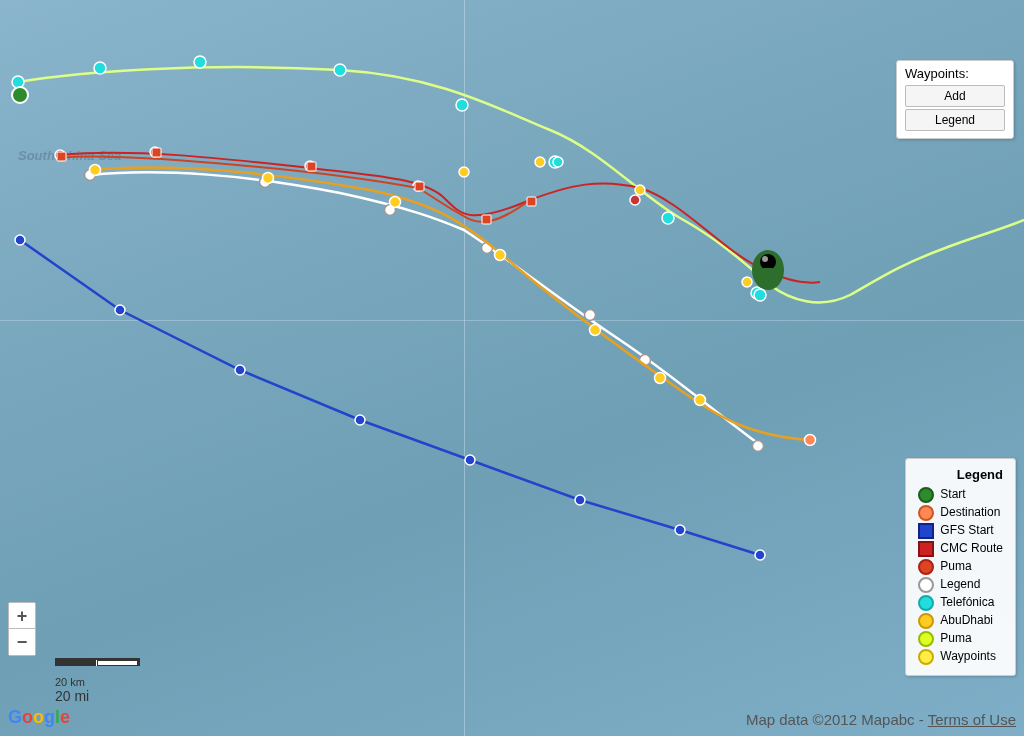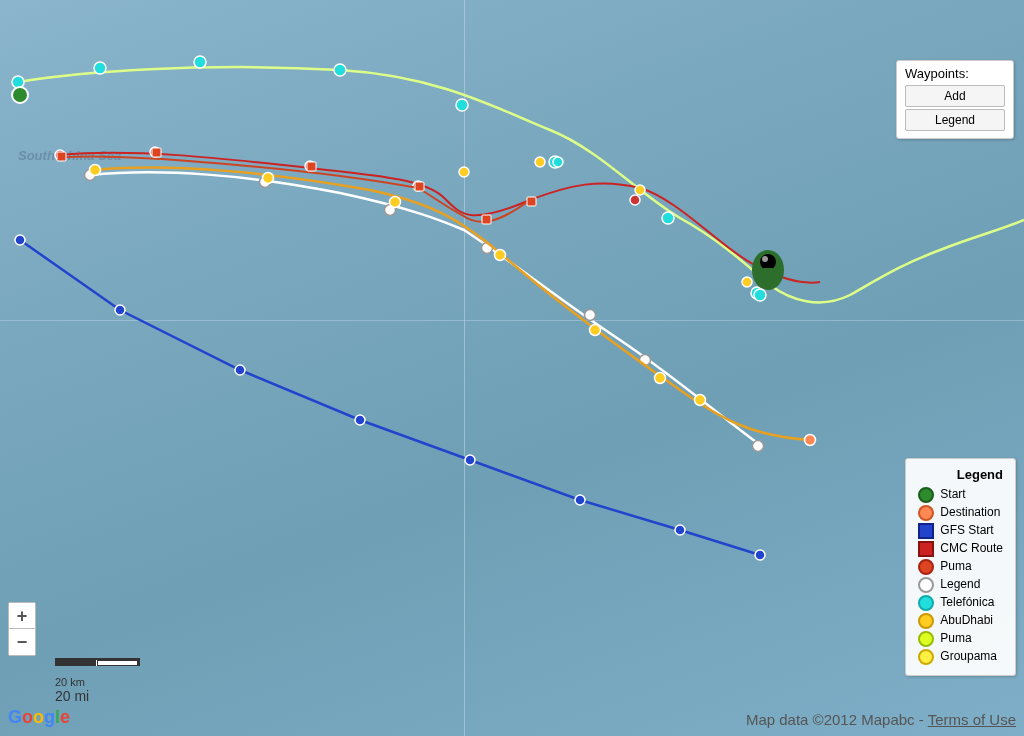--- a/index.html
+++ b/index.html
@@ -378,21 +378,21 @@
     <div class="legend-item">
       <div class="legend-icon groupama-icon"></div>
       <span>AbuDhabi</span>
     </div>
     <div class="legend-item">
       <div class="legend-icon sanya-icon"></div>
       <span>Puma</span>
     </div>
     <div class="legend-item">
       <div class="legend-icon abudhabi-icon"></div>
-      <span>Groupama</span>
+      <span>Waypoints</span>
     </div>
   </div>
 
   <div id="zoom-controls">
     <button class="zoom-btn">+</button>
     <button class="zoom-btn">−</button>
   </div>
 
   <div id="google-brand">
     <span class="g">G</span><span class="o1">o</span><span class="o2">o</span><span class="g2">g</span><span class="l">l</span><span class="e">e</span>

